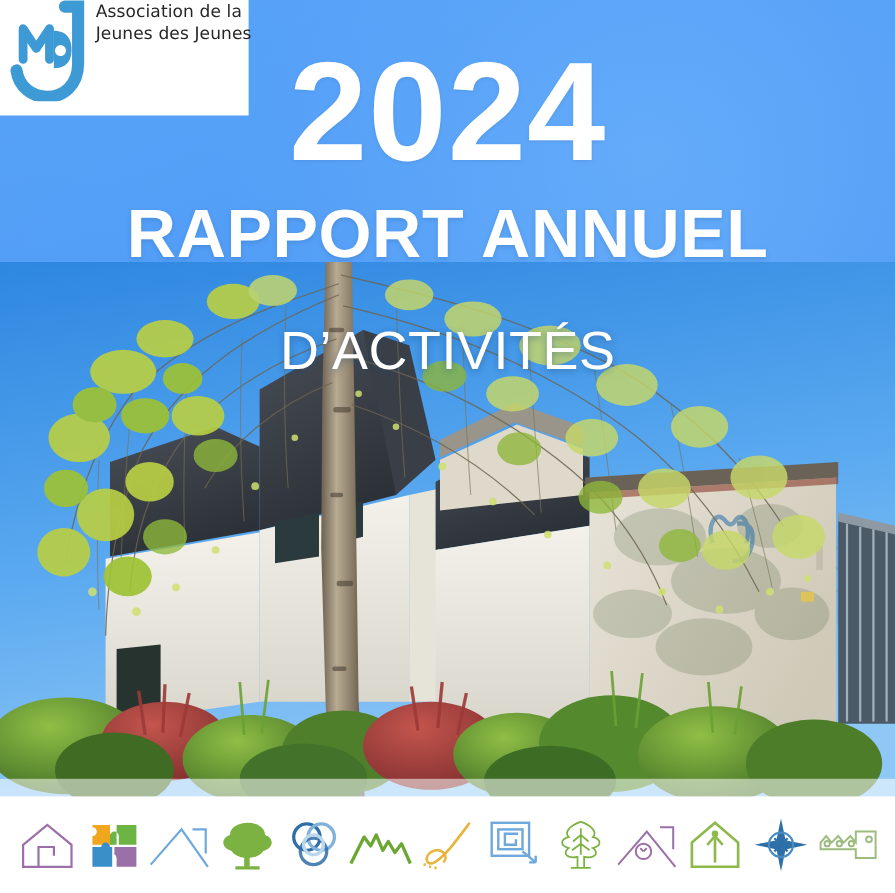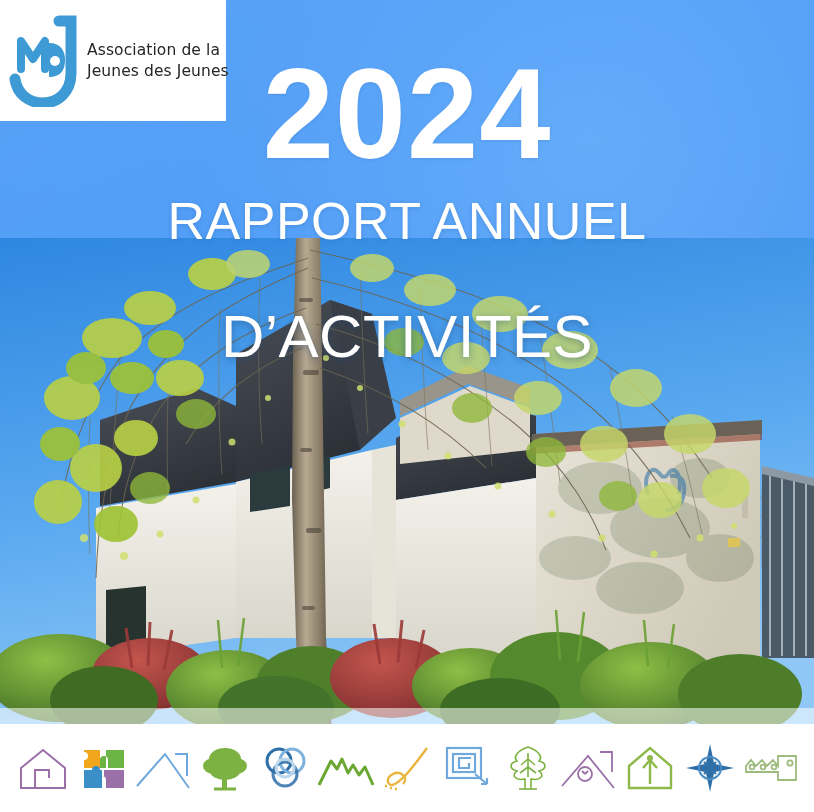--- a/index.html
+++ b/index.html
@@ -20,70 +20,70 @@
     position:absolute;left:0;top:0;width:814px;height:733px;
     background:
       radial-gradient(circle at 72% 18%, #67adfa 0%, #4f9bf5 46%, #4f97f2 100%);
   }
   .bg-blue:after{
     content:"";position:absolute;inset:0;
     background:linear-gradient(160deg, rgba(90,165,250,.85) 0%, rgba(79,152,243,0) 45%);
   }
   
   .logo-box{
-    position:absolute;left:0;top:0;width:226px;height:121px;
+    position:absolute;left:0;top:0;width:226px;height:105px;
     background:#ffffff;
-    display:flex;align-items:center;
+    display:flex;
     z-index:40;
   }
   .logo-mark{
     width:72px;height:92px;margin-left:9px;flex:0 0 auto;
     position:relative;
   }
   .logo-text{
     margin-left:6px;
     color:#262626;
     font-size:15.5px;
     line-height:1.32;
     letter-spacing:.1px;
     font-family:"DejaVu Sans", sans-serif;
     white-space:nowrap;
   }
   
   .headline{
-    position:absolute;left:0;top:12px;width:814px;height:380px;
+    position:absolute;left:0;top:0;width:814px;height:380px;
     z-index:30;pointer-events:none;
   }
   .year{
     position:absolute;top:38px;left:0;width:814px;
     text-align:center;
     color:#ffffff;
     font-size:128px;
     font-weight:700;
     letter-spacing:1px;
     line-height:1;
     font-family:"Liberation Sans", sans-serif;
     text-shadow:0 1px 3px rgba(40,90,150,.18);
   }
   .line2{
     position:absolute;top:183px;left:0;width:814px;
     text-align:center;
     color:#ffffff;
-    font-size:52px;
-    font-weight:400;
+    font-size:62px;
+    font-weight:700;
     letter-spacing:.5px;
     line-height:1;
     font-family:"Liberation Sans", sans-serif;
     text-shadow:0 1px 4px rgba(40,90,150,.25);
   }
   .line3{
     position:absolute;top:295px;left:0;width:814px;
     text-align:center;
     color:#ffffff;
-    font-size:60px;
+    font-size:49px;
     font-weight:400;
     letter-spacing:.5px;
     line-height:1;
     font-family:"Liberation Sans", sans-serif;
     text-shadow:0 2px 7px rgba(30,70,120,.45);
   }
   
   .photo{
     position:absolute;left:0;top:238px;width:814px;height:495px;
     z-index:10;

